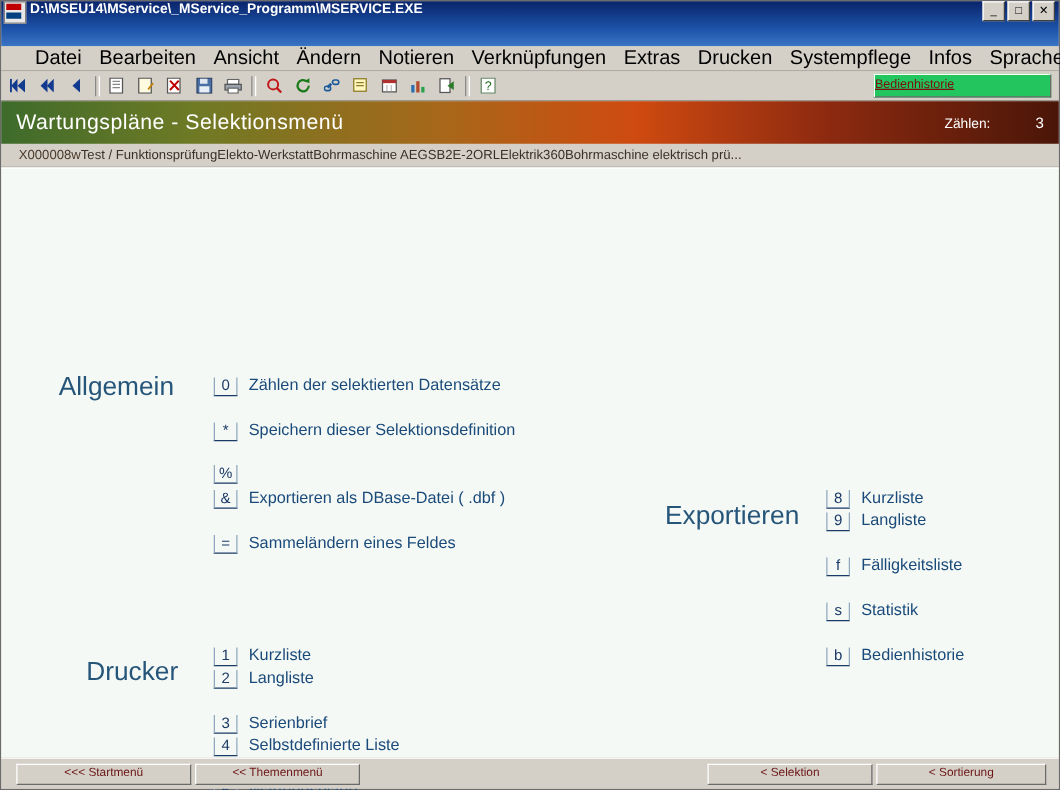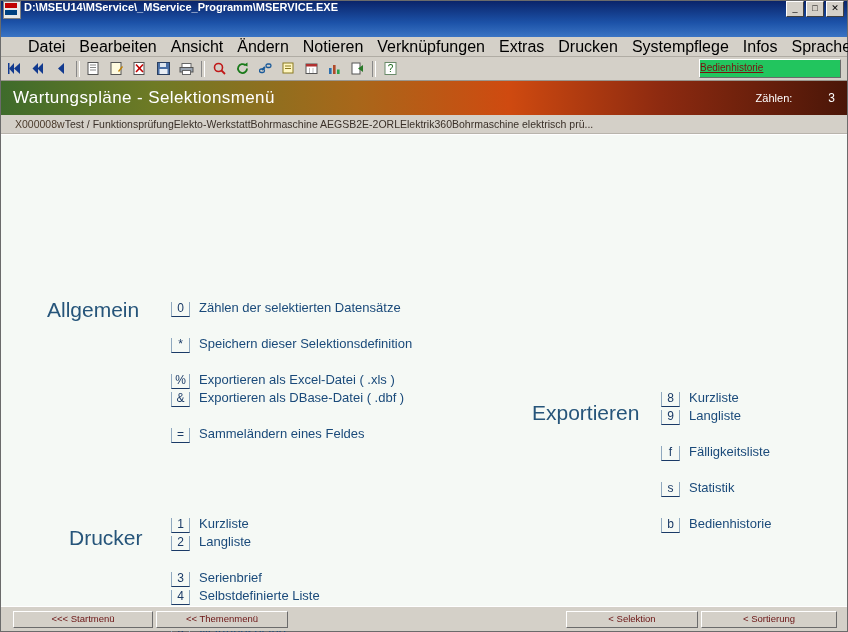--- a/index.html
+++ b/index.html
@@ -411,21 +411,20 @@
     <div class="entry" style="left:170px; top:165px;">
       <span class="key">0</span>
       <span class="entry-label">Zählen der selektierten Datensätze</span>
     </div>
     <div class="entry" style="left:170px; top:201px;">
       <span class="key">*</span>
       <span class="entry-label">Speichern dieser Selektionsdefinition</span>
     </div>
     <div class="entry" style="left:170px; top:237px;">
       <span class="key">%</span>
-      <span class="entry-label">Exportieren als Excel-Datei  ( .xls )</span>
     </div>
     <div class="entry" style="left:170px; top:255px;">
       <span class="key">&amp;</span>
       <span class="entry-label">Exportieren als DBase-Datei ( .dbf )</span>
     </div>
     <div class="entry" style="left:170px; top:291px;">
       <span class="key">=</span>
       <span class="entry-label">Sammeländern eines Feldes</span>
     </div>
 

